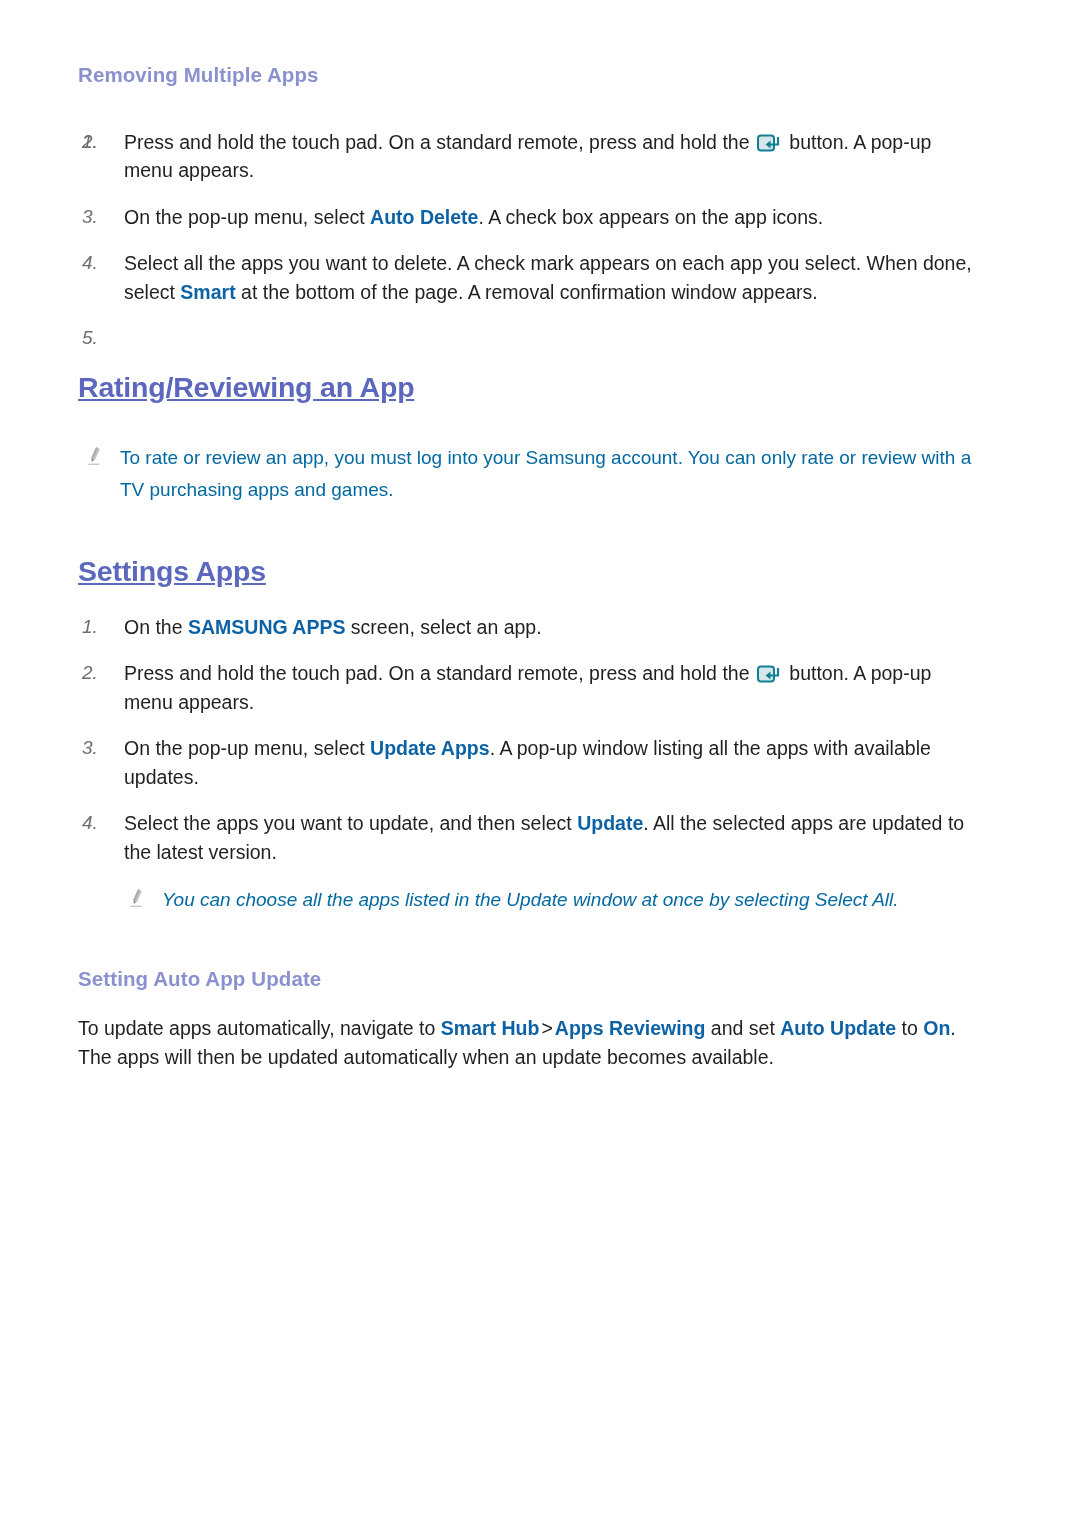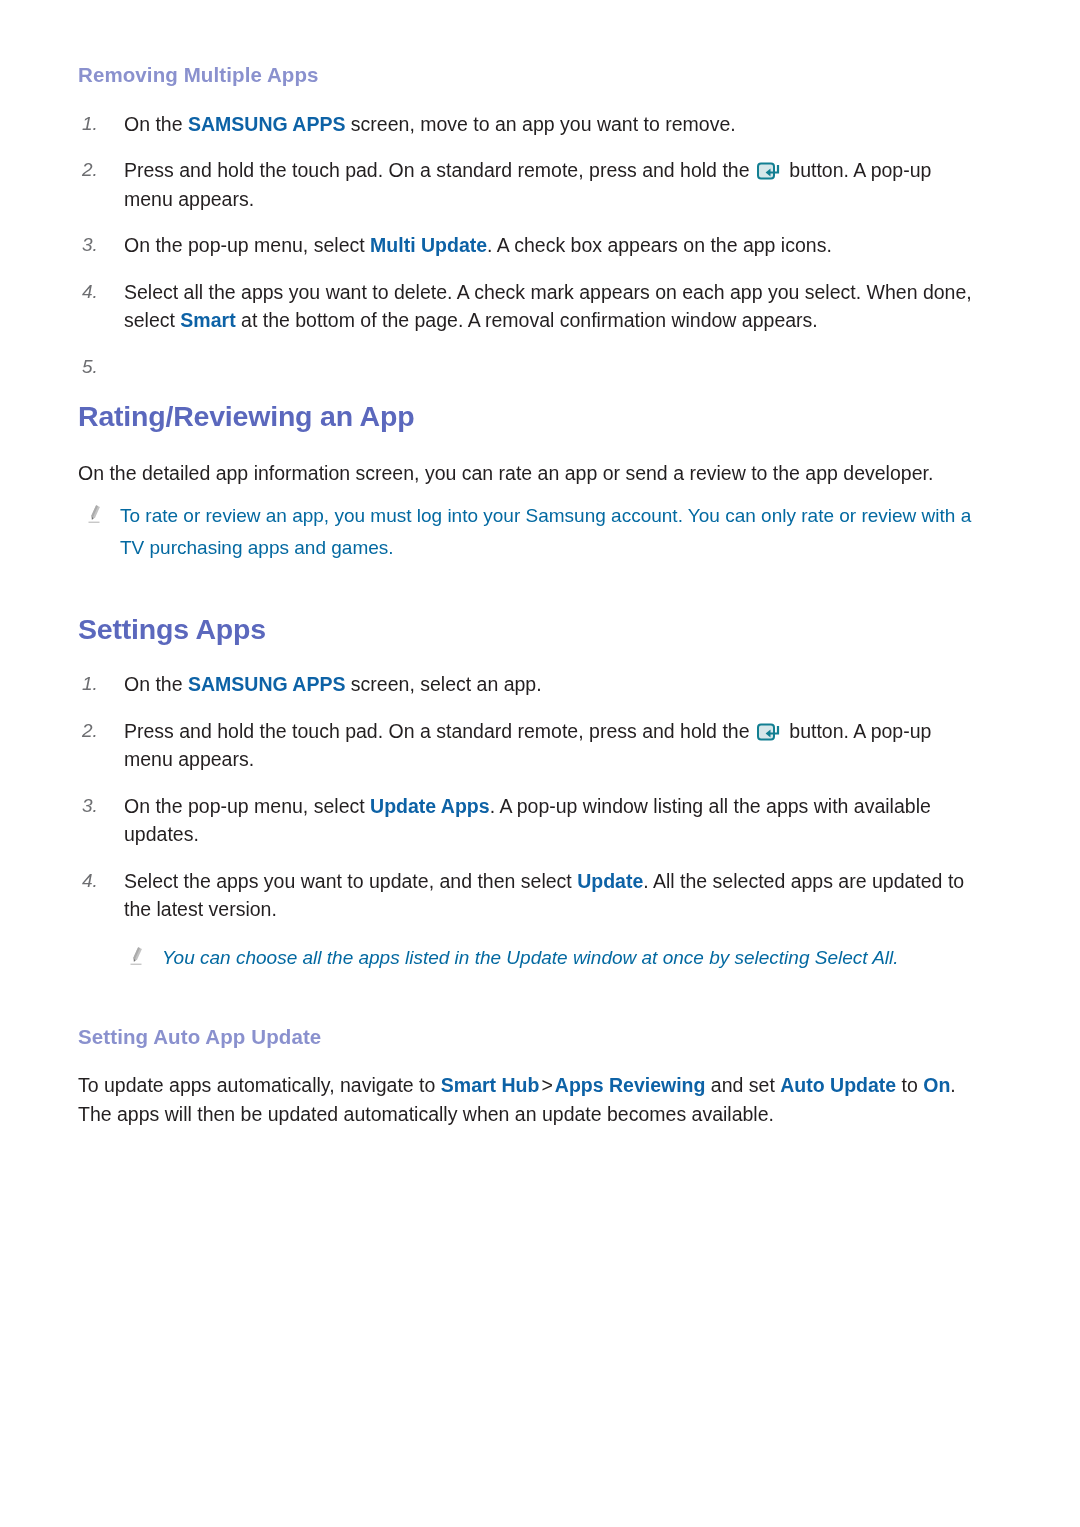--- a/index.html
+++ b/index.html
@@ -24,20 +24,21 @@
 
   
   h2.section-title {
     font-size: 28.5px;
     font-weight: bold;
     color: #5b68bd;
     margin: 0;
     padding: 0;
     letter-spacing: -0.2px;
     line-height: 1.2;
+    text-decoration: underline;
   }
   h3.subsection-title {
     font-size: 20.5px;
     font-weight: bold;
     color: #8a91ce;
     margin: 0;
     padding: 0;
     letter-spacing: 0.1px;
     line-height: 1.25;
   }
@@ -128,50 +129,48 @@
 
 <div class="page">
 
   <h3 class="subsection-title">Removing Multiple Apps</h3>
 
   <div class="gap-h3-to-list"></div>
 
   <ol class="steps">
     <li>
       <span class="num">1.</span>
-      <span>On the <span class="hl">SAMSUNG APPS</span> screen, move to an app you want to remove.</span>
     </li>
     <li>
       <span class="num">2.</span>
       <span>Press and hold the touch pad. On a standard remote, press and hold the <span class="enter-icon"><svg width="24" height="19" viewBox="0 0 24 19">
               <rect x="1" y="1.5" width="16" height="15" rx="3" ry="3" fill="#d6e7ea" stroke="#127f92" stroke-width="2"></rect>
               <path d="M21 3 L21 10.5 L11 10.5" fill="none" stroke="#127f92" stroke-width="2.2"></path>
               <path d="M13.5 6.6 L8.6 10.5 L13.5 14.4 Z" fill="#127f92"></path>
             </svg></span> button. A pop-up menu appears.</span>
     </li>
     <li>
       <span class="num">3.</span>
-      <span>On the pop-up menu, select <span class="hl">Multi Update</span>. A check box appears on the app icons.</span>
+      <span>On the pop-up menu, select <span class="hl">Auto Delete</span>. A check box appears on the app icons.</span>
     </li>
     <li>
       <span class="num">4.</span>
       <span>Select all the apps you want to delete. A check mark appears on each app you select. When done, select <span class="hl">Smart</span> at the bottom of the page. A removal confirmation window appears.</span>
     </li>
     <li>
       <span class="num">5.</span>
     </li>
   </ol>
 
   <div class="gap-after-list"></div>
 
   <h2 class="section-title">Rating/Reviewing an App</h2>
 
   <div class="gap-h2-to-text"></div>
 
-  <p class="body-text">On the detailed app information screen, you can rate an app or send a review to the app developer.</p>
 
   <div class="gap-text-to-note"></div>
 
   <div class="note">
     <span class="pencil-icon">
       <svg width="18" height="20" viewBox="0 0 18 20">
         <g transform="rotate(24 9 10)">
           <path d="M6.4 1.5 L10.6 1.5 L10.6 13.2 L8.5 16.4 L6.4 13.2 Z" fill="#c3c3c3"></path>
           <path d="M6.4 1.5 L8.5 1.5 L8.5 13.2 L8.5 16.4 L6.4 13.2 Z" fill="#ababab"></path>
           <path d="M7.6 14.2 L9.4 14.2 L8.5 16.4 Z" fill="#6f6f6f"></path>

